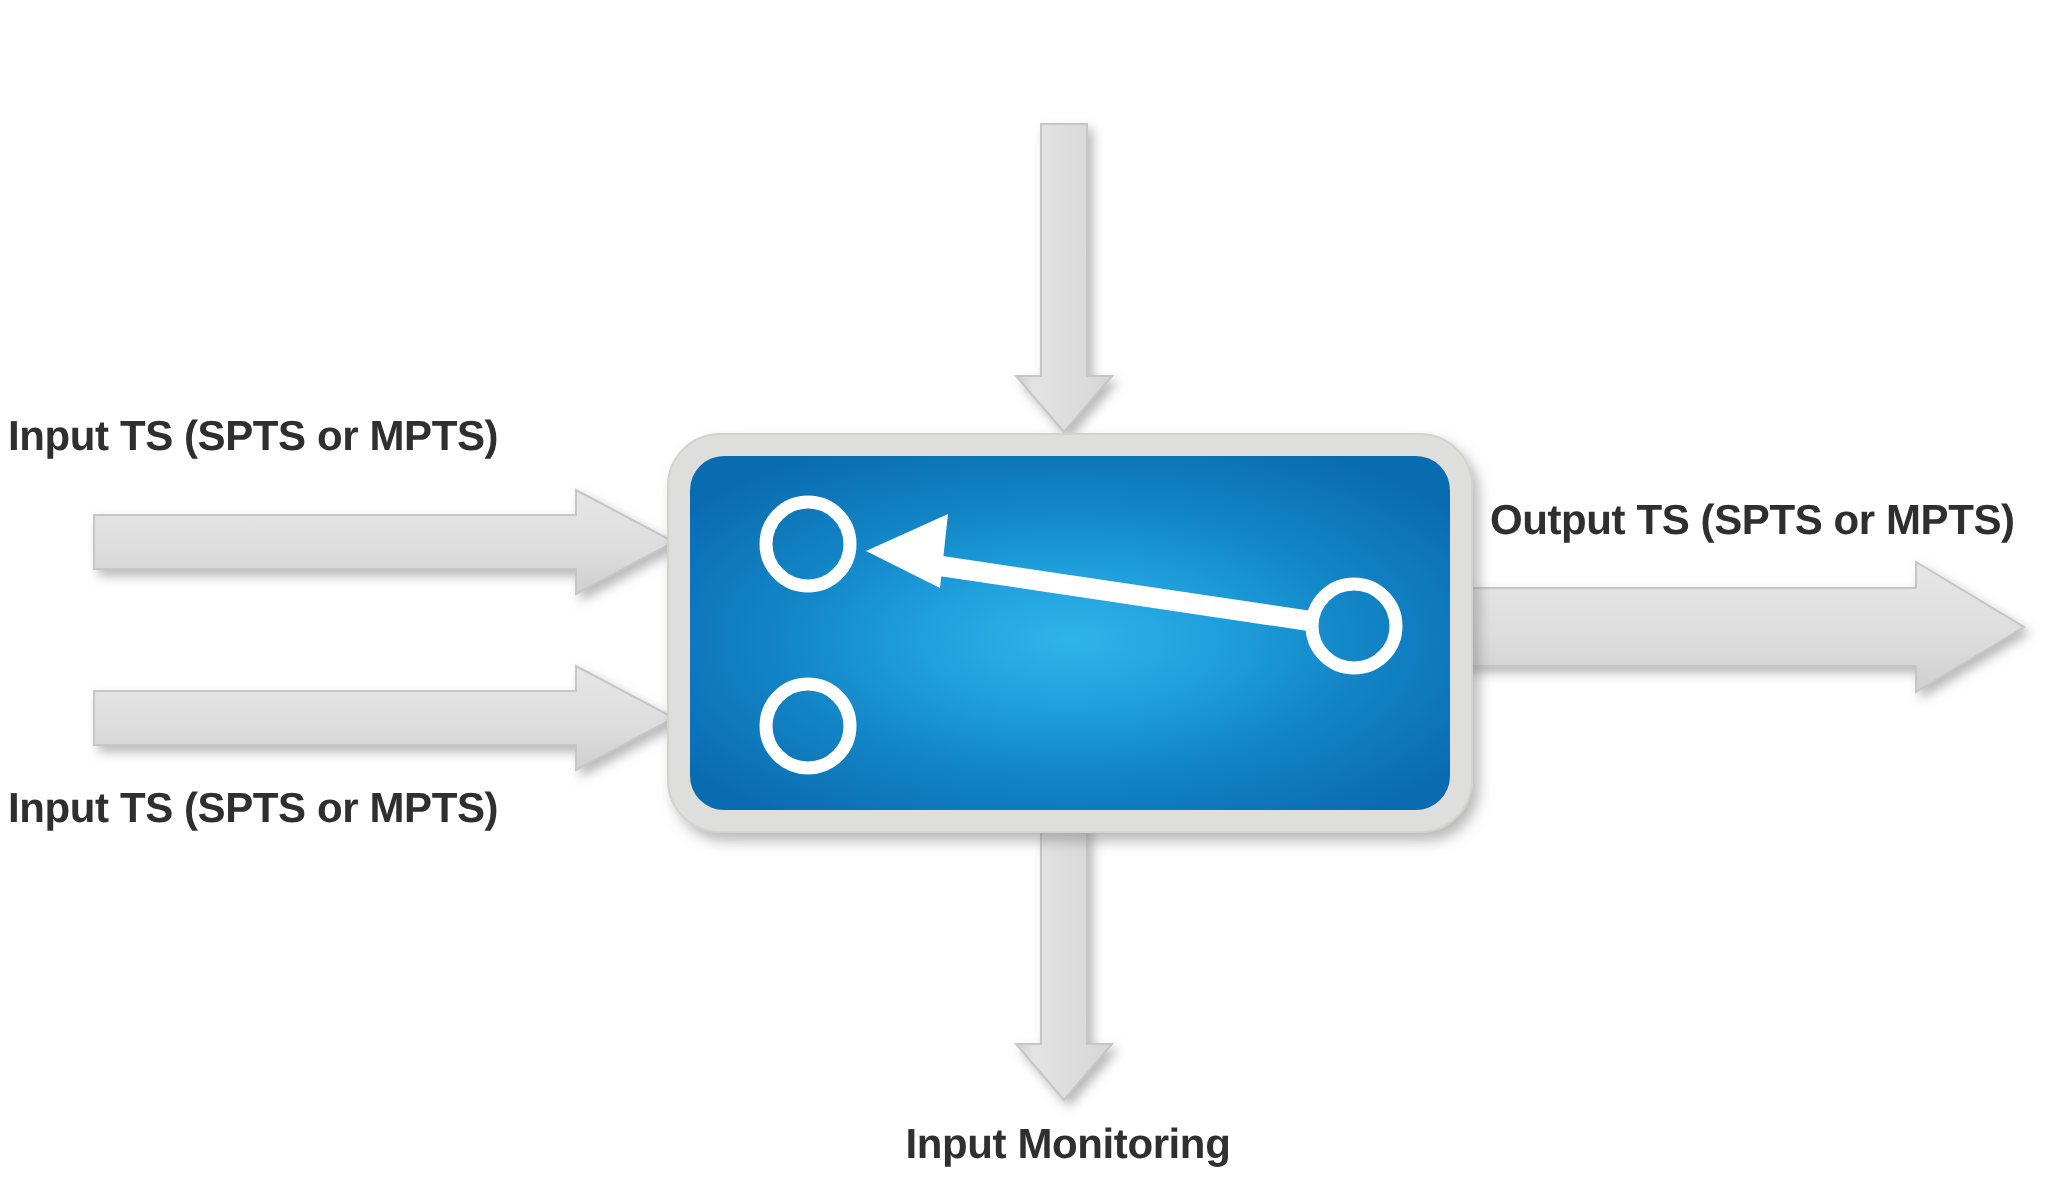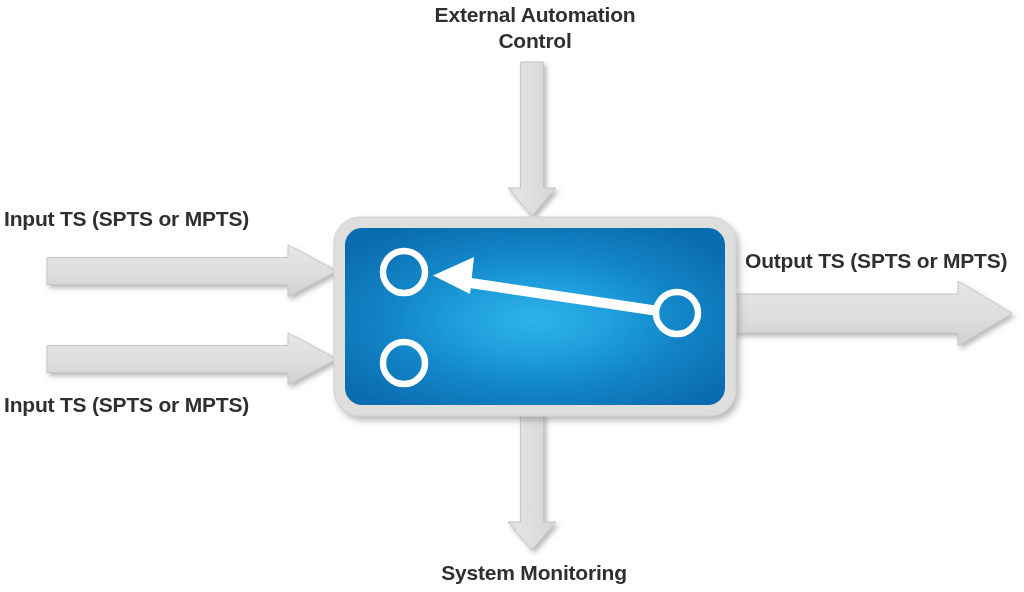--- a/index.html
+++ b/index.html
@@ -127,24 +127,22 @@
         <path d="M 468 277.5 L 656 305.5 L 654 315.5 L 466 287.5 Z" fill="#ffffff"></path>
         <path d="M 433 275.5 L 474 257 L 470 294 Z" fill="#ffffff"></path>
       </g>
 
       <circle cx="404" cy="272" r="21" fill="none" stroke="#ffffff" stroke-width="6.5"></circle>
       <circle cx="404" cy="363" r="21" fill="none" stroke="#ffffff" stroke-width="6.5"></circle>
       <circle cx="677" cy="313" r="21" fill="none" stroke="#ffffff" stroke-width="6.5"></circle>
     </g>
   </svg>
 
-  <div class="diagram-label" id="label-external-automation-control">External Automation
-Control</div>
 
   <div class="diagram-label" id="label-input-ts-top">Input TS (SPTS or MPTS)</div>
 
   <div class="diagram-label" id="label-input-ts-bottom">Input TS (SPTS or MPTS)</div>
 
   <div class="diagram-label" id="label-output-ts">Output TS (SPTS or MPTS)</div>
 
-  <div class="diagram-label" id="label-system-monitoring">System Monitoring</div>
+  <div class="diagram-label" id="label-system-monitoring">Input Monitoring</div>
 
 </div>
 
 </body></html>

